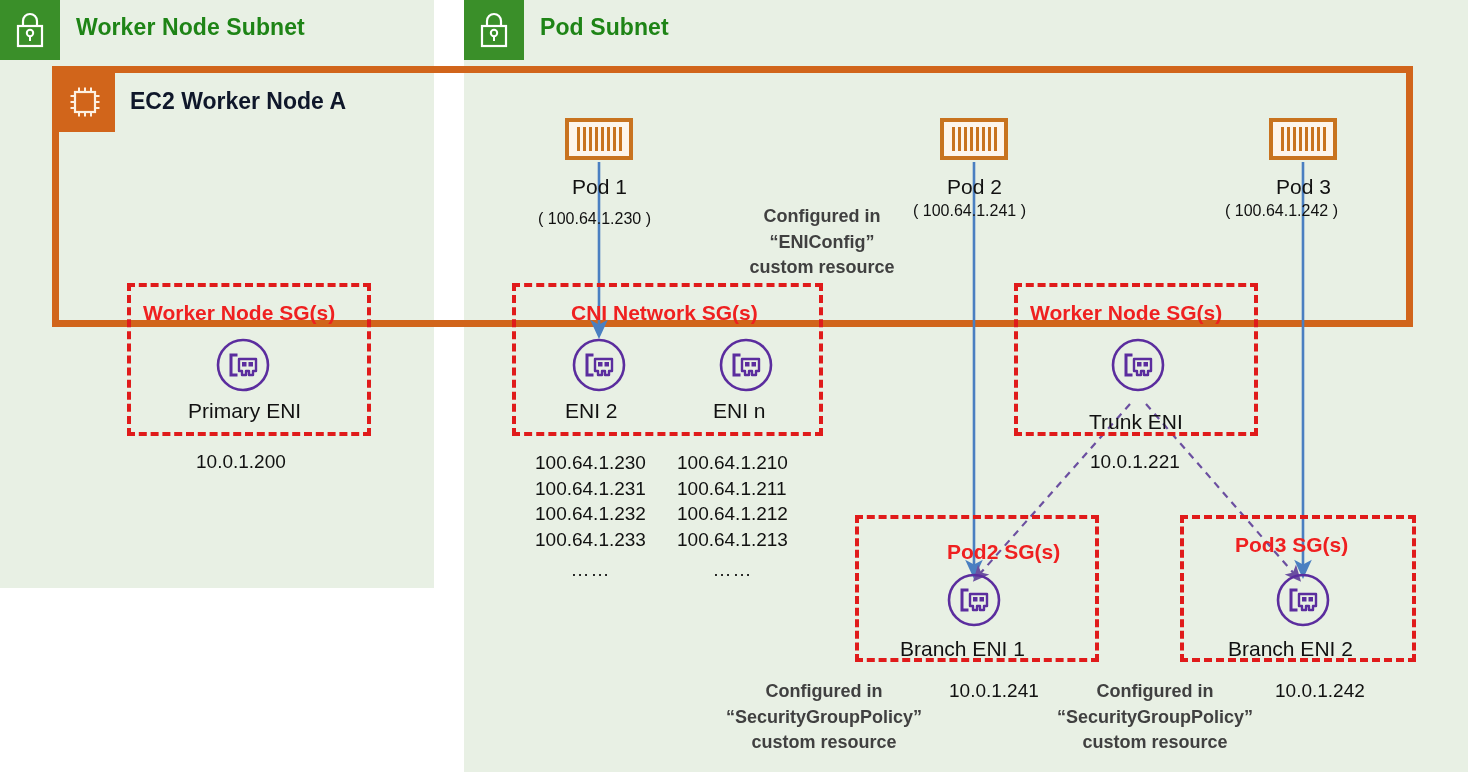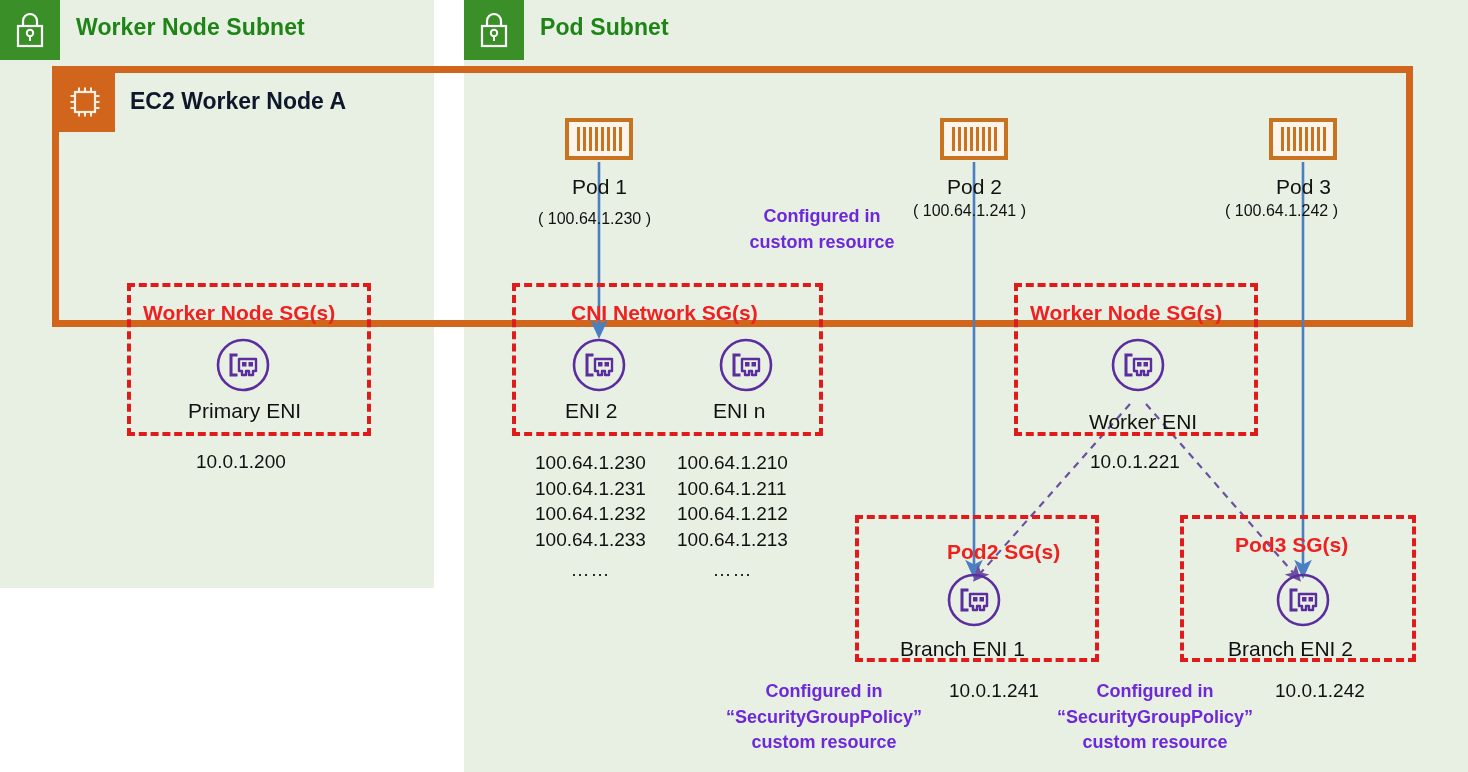--- a/index.html
+++ b/index.html
@@ -44,21 +44,21 @@
   .lbl-ip{font-size:16px;}
   .lbl-ipbig{font-size:19px;}
 
   
   .sg-box{position:absolute;box-sizing:border-box;
     border:4px dashed #e01b1b;background:transparent;}
   .sg-title{position:absolute;color:#ef2020;font-size:21px;font-weight:700;
     white-space:nowrap;}
 
   
-  .note{position:absolute;color:#6d28d9;font-size:18px;font-weight:700;
+  .note{position:absolute;color:#404040;font-size:18px;font-weight:700;
     text-align:center;line-height:1.42;white-space:nowrap;}
 
   
   .eni{position:absolute;width:56px;height:56px;}
 
   
   .ip-col{position:absolute;color:#111;font-size:19px;line-height:1.35;
     text-align:left;white-space:nowrap;}
   .ip-col .dots{display:block;text-align:center;letter-spacing:1px;margin-top:4px;}
 </style>
@@ -165,20 +165,21 @@
     <i></i>
     <i></i>
     <i></i>
     <i></i>
 </div>
 <div class="lbl lbl-name" style="left:1276px;top:175px;">Pod 3</div>
 <div class="lbl lbl-ip" style="left:1225px;top:202px;">( 100.64.1.242 )</div>
 
 <div class="note" style="left:676px;top:204px;width:292px;">
   <div>Configured in</div>
+  <div>“ENIConfig”</div>
   <div>custom resource</div>
 </div>
 
 <div class="sg-box" style="left:127px;top:283px;width:244px;height:153px;"></div>
 <div class="sg-title" style="left:143px;top:301px;">Worker Node SG(s)</div>
 <div class="eni" style="left:215px;top:337px;">
   <svg width="56" height="56" viewBox="0 0 56 56">
     <circle cx="28" cy="28" r="25" fill="none" stroke="#5b2d9e" stroke-width="2.6"></circle>
     <path d="M16 18 h5 M16 18 v20 M16 38 h5" fill="none" stroke="#5b2d9e" stroke-width="3" stroke-linecap="square"></path>
     <path d="M24 22 h17 v12 h-3 v4 h-4 v-4 h-3 v4 h-4 v-4 h-3 z" fill="none" stroke="#5b2d9e" stroke-width="2.4" stroke-linejoin="round"></path>
@@ -233,21 +234,21 @@
 <div class="sg-title" style="left:1030px;top:301px;">Worker Node SG(s)</div>
 <div class="eni" style="left:1110px;top:337px;">
   <svg width="56" height="56" viewBox="0 0 56 56">
     <circle cx="28" cy="28" r="25" fill="none" stroke="#5b2d9e" stroke-width="2.6"></circle>
     <path d="M16 18 h5 M16 18 v20 M16 38 h5" fill="none" stroke="#5b2d9e" stroke-width="3" stroke-linecap="square"></path>
     <path d="M24 22 h17 v12 h-3 v4 h-4 v-4 h-3 v4 h-4 v-4 h-3 z" fill="none" stroke="#5b2d9e" stroke-width="2.4" stroke-linejoin="round"></path>
     <rect x="27" y="25" width="4.5" height="4.5" fill="#5b2d9e"></rect>
     <rect x="33.5" y="25" width="4.5" height="4.5" fill="#5b2d9e"></rect>
   </svg>
 </div>
-<div class="lbl lbl-name" style="left:1089px;top:410px;">Worker ENI</div>
+<div class="lbl lbl-name" style="left:1089px;top:410px;">Trunk ENI</div>
 <div class="lbl lbl-ipbig" style="left:1090px;top:451px;">10.0.1.221</div>
 
 <div class="sg-box" style="left:855px;top:515px;width:244px;height:147px;"></div>
 <div class="sg-title" style="left:911px;top:540px;margin-left:36px;">Pod2 SG(s)</div>
 <div class="eni" style="left:946px;top:572px;">
   <svg width="56" height="56" viewBox="0 0 56 56">
     <circle cx="28" cy="28" r="25" fill="none" stroke="#5b2d9e" stroke-width="2.6"></circle>
     <path d="M16 18 h5 M16 18 v20 M16 38 h5" fill="none" stroke="#5b2d9e" stroke-width="3" stroke-linecap="square"></path>
     <path d="M24 22 h17 v12 h-3 v4 h-4 v-4 h-3 v4 h-4 v-4 h-3 z" fill="none" stroke="#5b2d9e" stroke-width="2.4" stroke-linejoin="round"></path>
     <rect x="27" y="25" width="4.5" height="4.5" fill="#5b2d9e"></rect>

